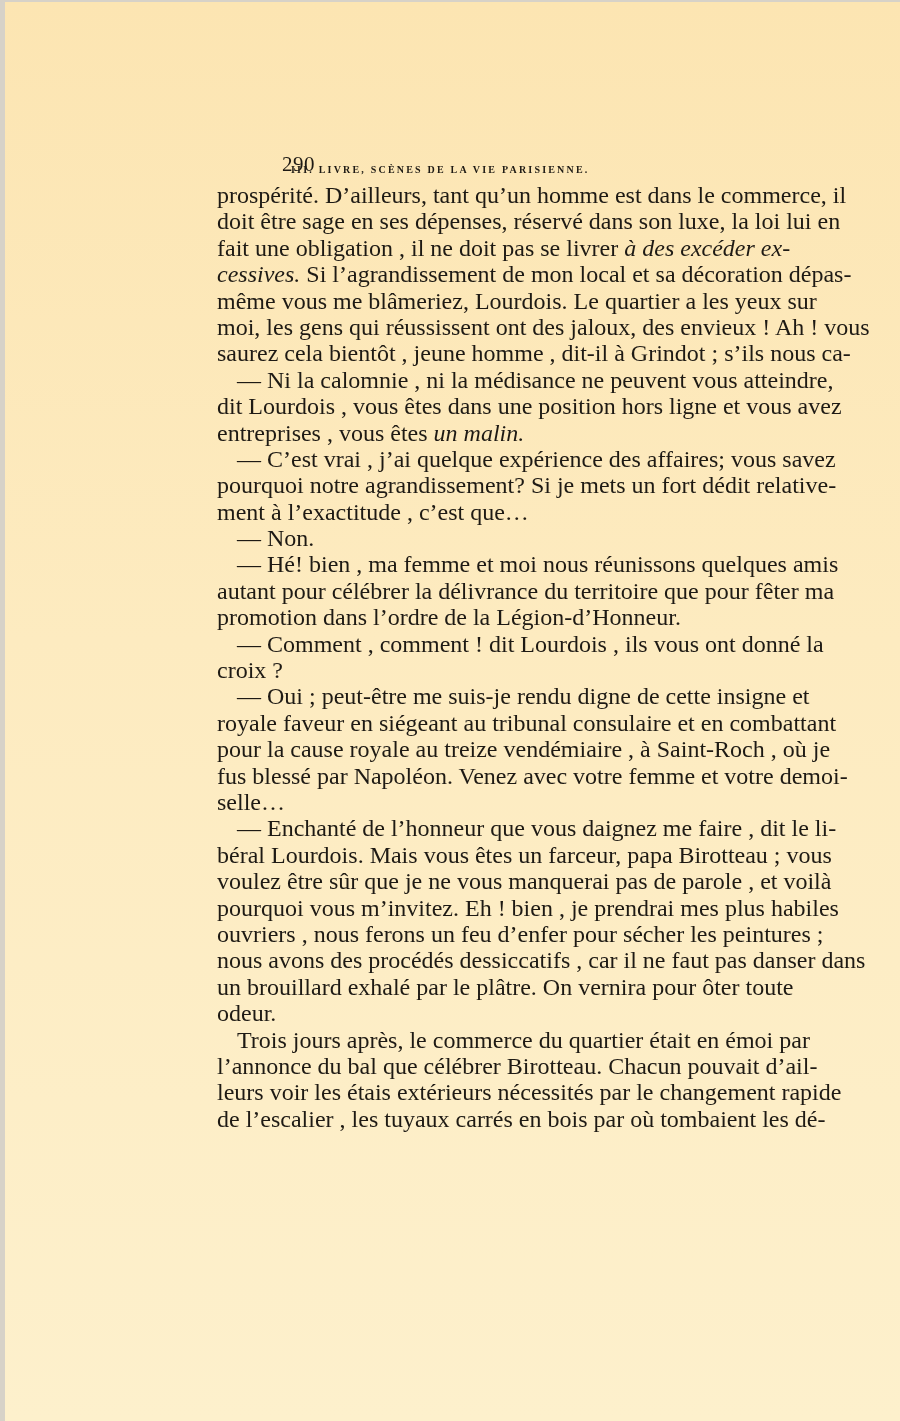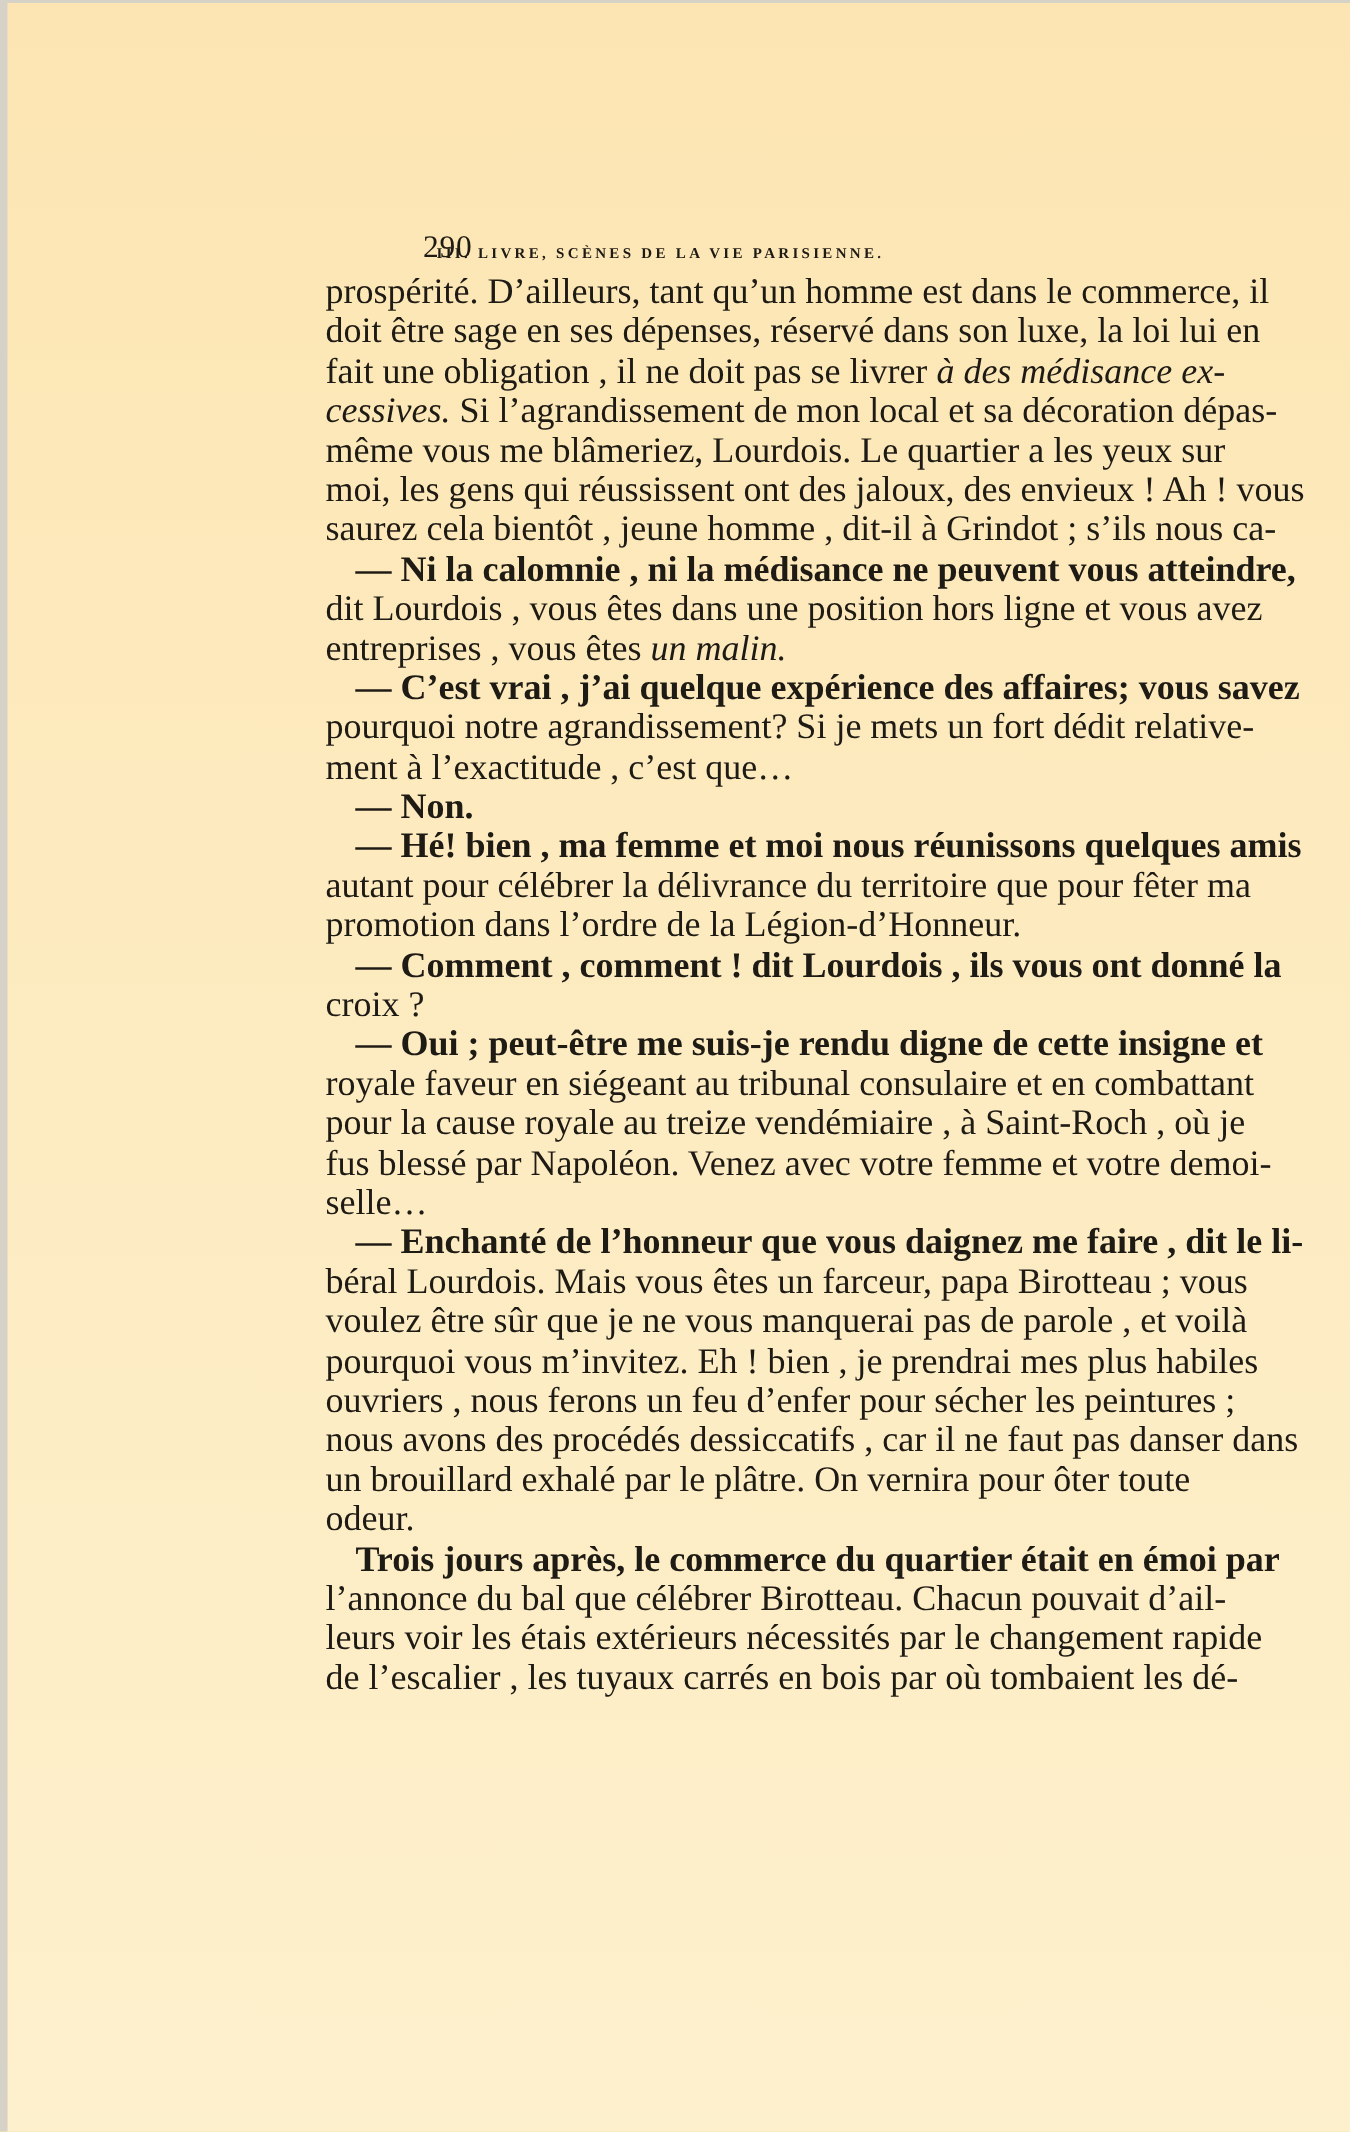--- a/index.html
+++ b/index.html
@@ -34,36 +34,36 @@
     font-family: "Liberation Serif", "DejaVu Serif", serif;
     font-size: 24px; line-height: 26.4px; color: #1e1a14;
     text-align: justify;
   }
   .line {
     display: block; white-space: nowrap;
     text-align: justify; text-align-last: justify;
     height: 26.4px;
   }
   .line.last { text-align-last: left; }
-  .line.indent { padding-left: 20px; font-weight: bold; }
+  .line.indent { padding-left: 20px; }
   .it { font-style: italic; }
 </style>
 </head>
 <body>
 
 <div class="page">
   <div class="running-head">
     <span class="page-number">290</span>
     <span class="head-title">III. LIVRE, SCÈNES DE LA VIE PARISIENNE.</span>
   </div>
 
   <div class="body-text" id="body-text">
       <span class="line"><span>prospérité. D’ailleurs, tant qu’un homme est dans le commerce, il</span></span>
       <span class="line"><span>doit être sage en ses dépenses, réservé dans son luxe, la loi lui en</span></span>
-      <span class="line"><span>fait une obligation ,  il  ne doit pas se livrer </span><span class="it">à des médisance ex-</span></span>
+      <span class="line"><span>fait une obligation ,  il  ne doit pas se livrer </span><span class="it">à des excéder ex-</span></span>
       <span class="line"><span class="it">cessives.</span><span> Si l’agrandissement de mon local et sa décoration dépas-</span></span>
       <span class="line"><span>même vous me blâmeriez, Lourdois. Le quartier a les yeux sur</span></span>
       <span class="line"><span>moi, les gens qui réussissent ont des jaloux, des envieux ! Ah ! vous</span></span>
       <span class="line"><span>saurez cela bientôt , jeune homme , dit-il à Grindot ; s’ils nous ca-</span></span>
       <span class="line indent"><span>— Ni la calomnie , ni la médisance ne peuvent vous atteindre,</span></span>
       <span class="line"><span>dit Lourdois , vous êtes dans une position hors ligne et vous avez</span></span>
       <span class="line last"><span>entreprises , vous êtes </span><span class="it">un malin.</span></span>
       <span class="line indent"><span>— C’est vrai , j’ai quelque expérience des affaires; vous savez</span></span>
       <span class="line"><span>pourquoi notre agrandissement? Si je mets un fort dédit relative-</span></span>
       <span class="line last"><span>ment à l’exactitude , c’est que…</span></span>

